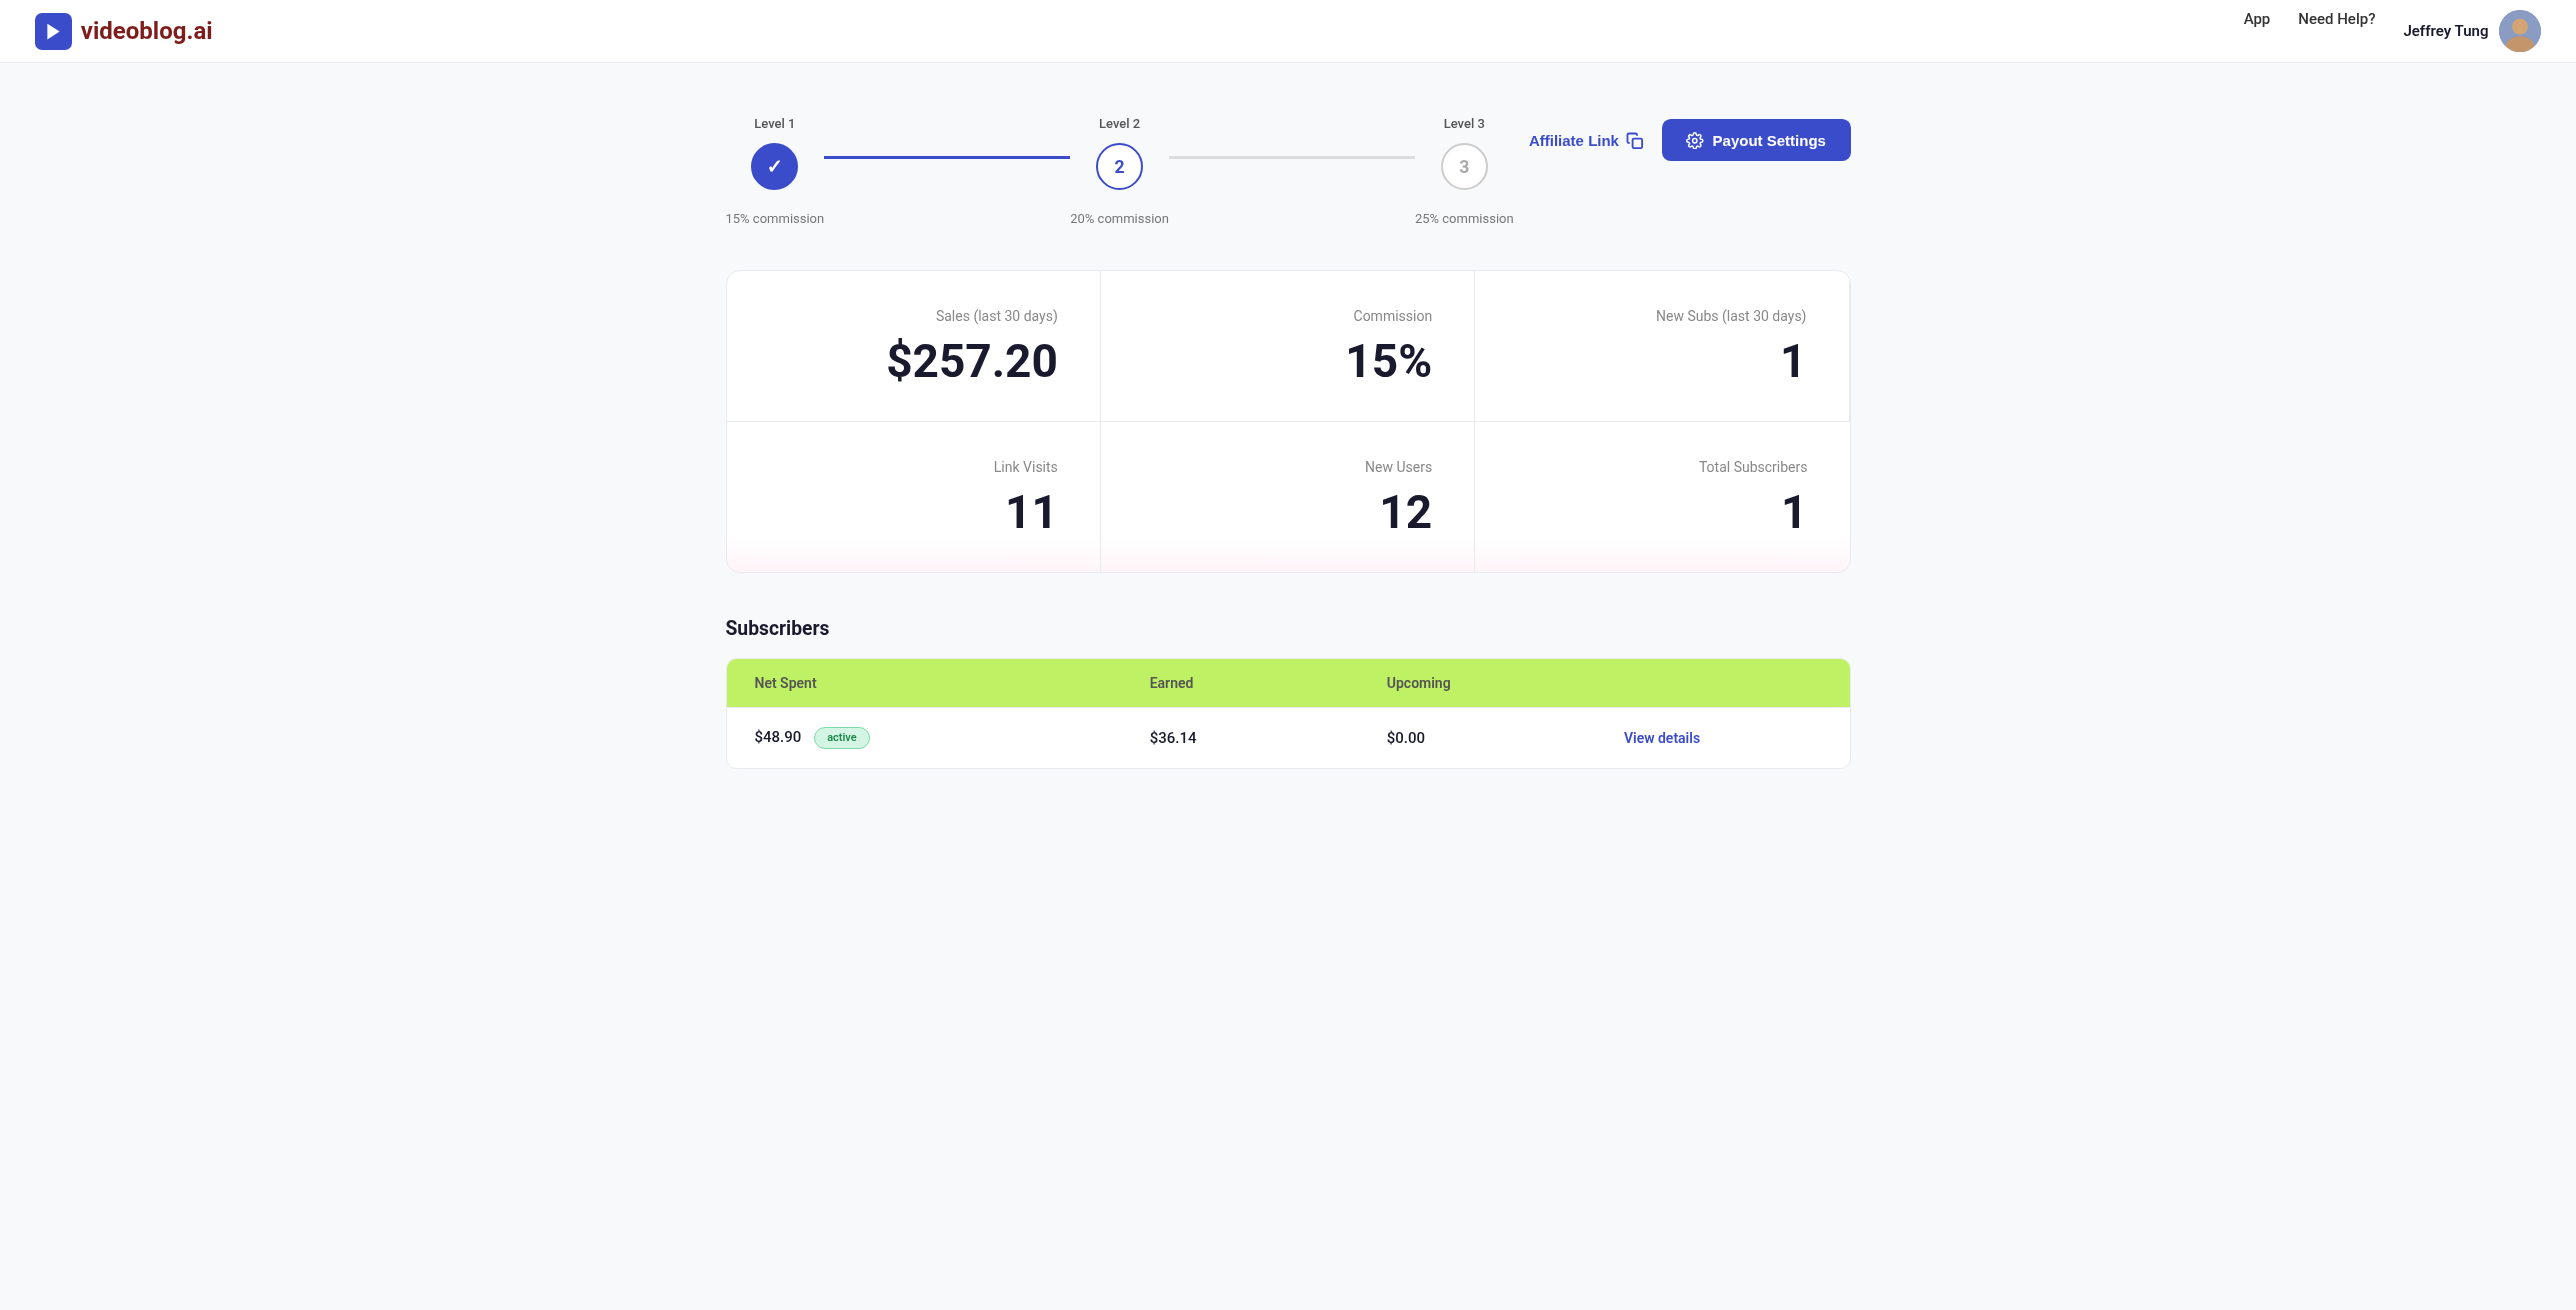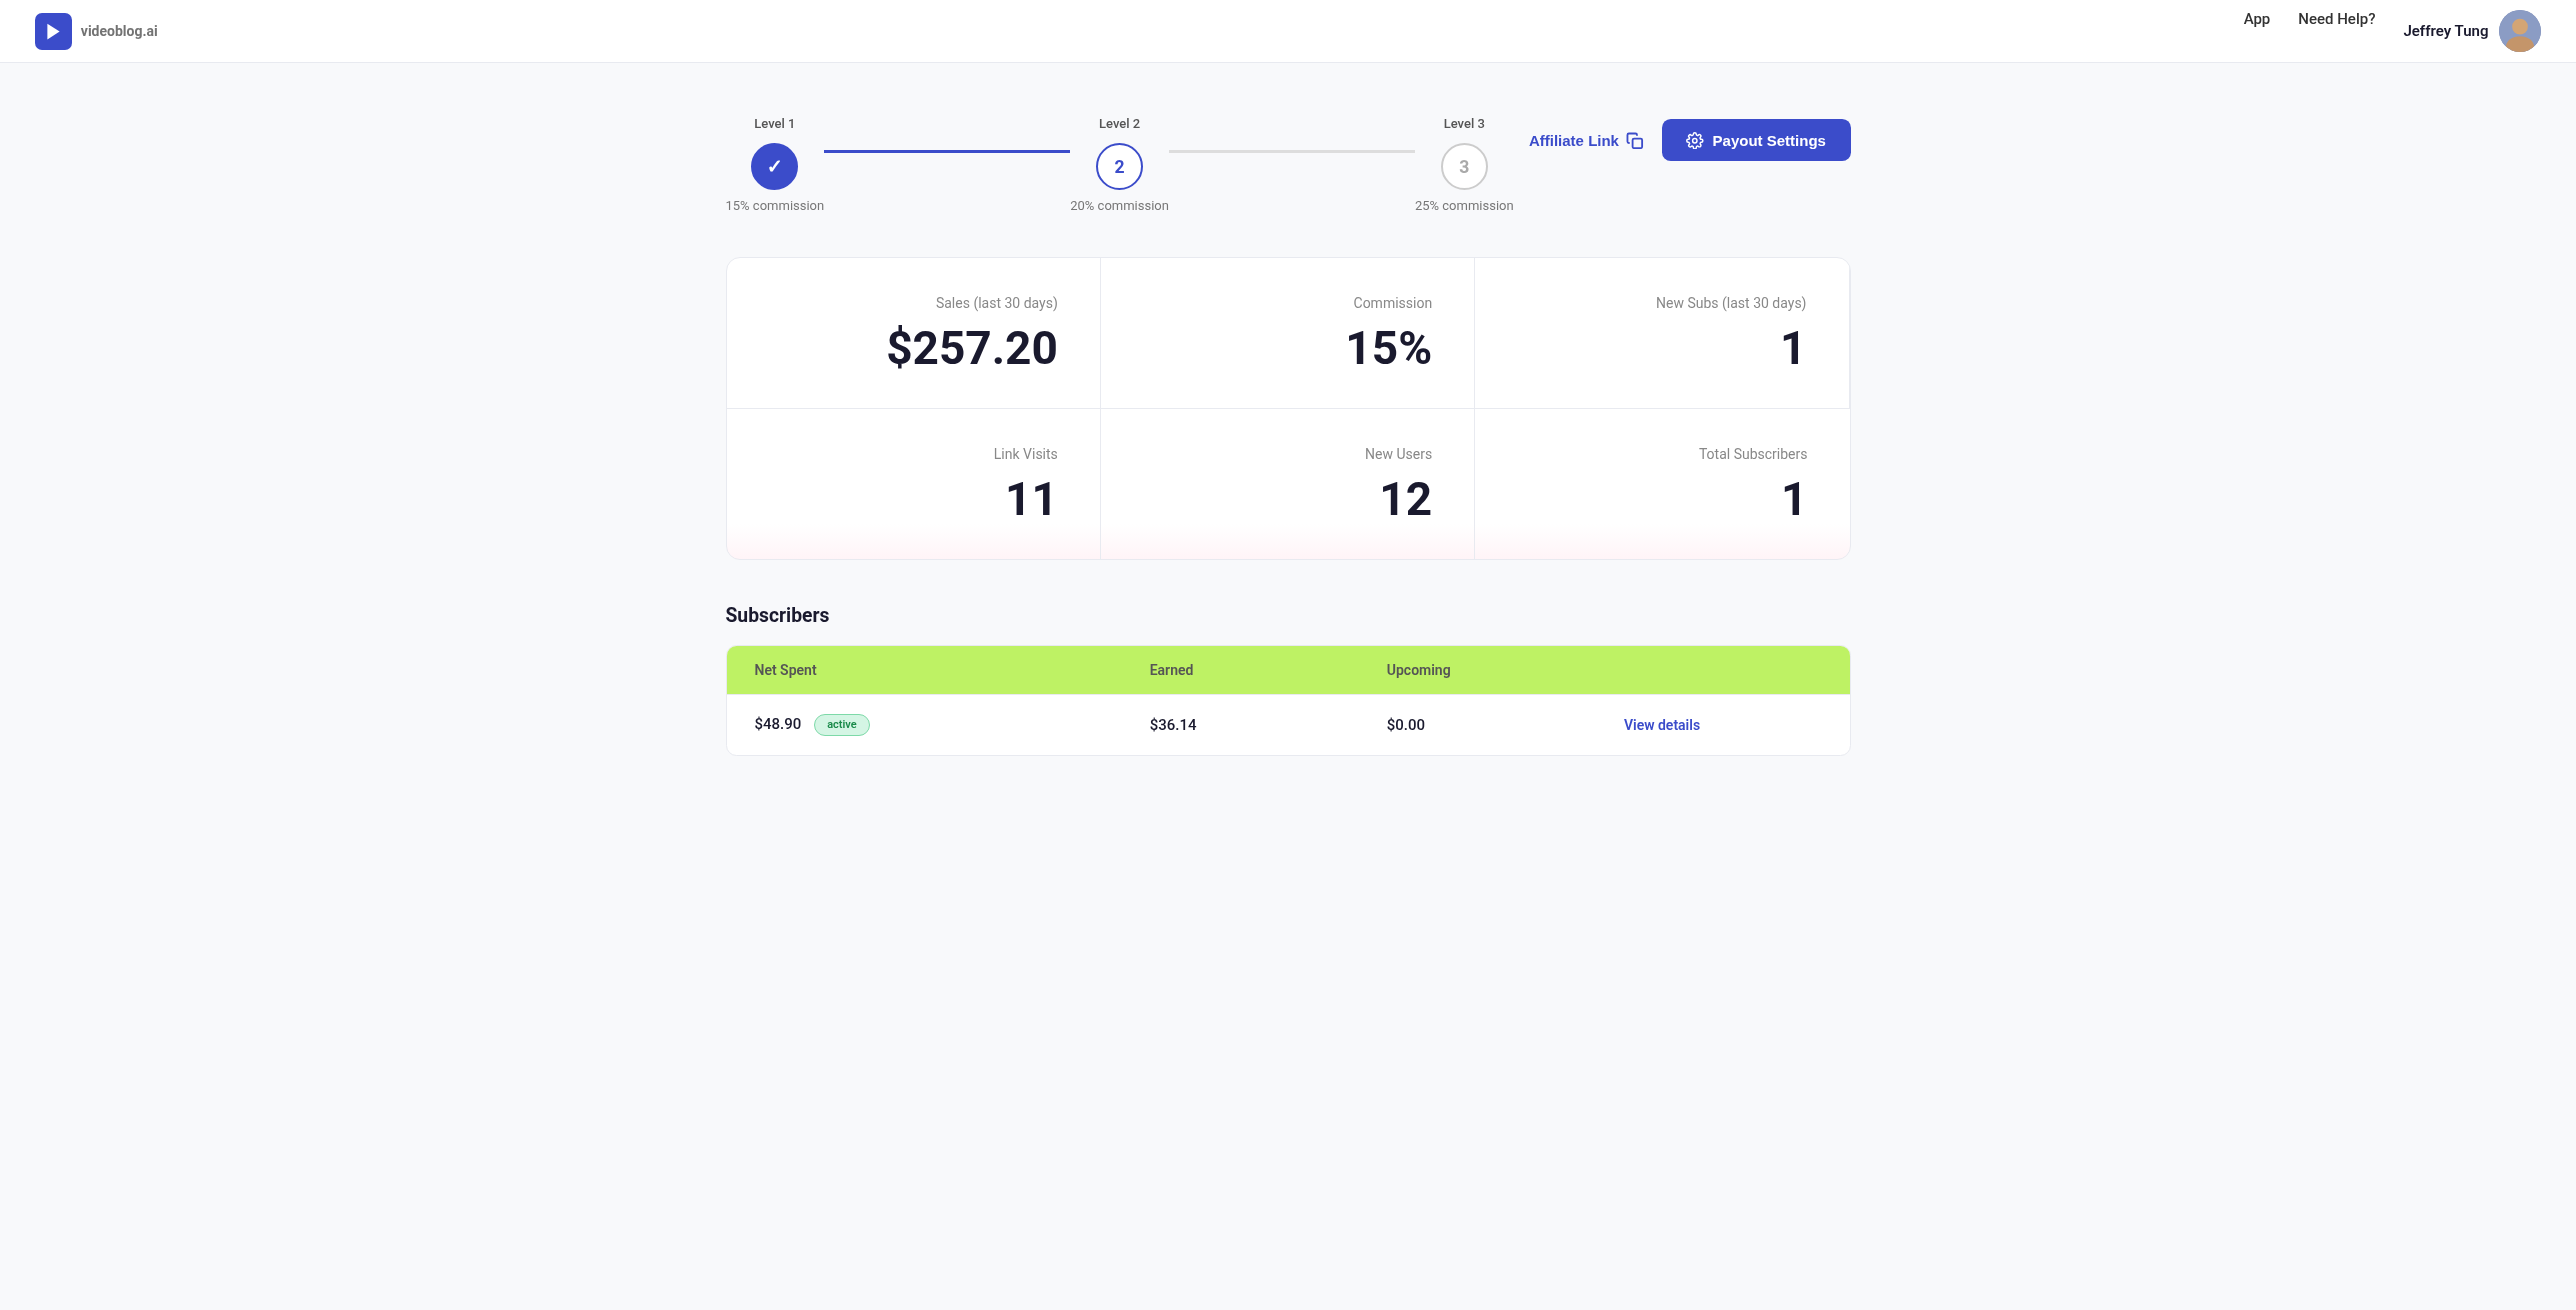--- a/index.html
+++ b/index.html
@@ -17,23 +17,23 @@
       display: flex;
       align-items: center;
       justify-content: space-between;
       padding: 0 35px;
       height: 63px;
     }
     .navbar-brand {
       display: flex;
       align-items: center;
       gap: 8.8px;
-      font-size: 14px;
+      font-size: 24px;
       font-weight: 700;
-      color: #737373;
+      color: #7f1d1d;
       text-decoration: none;
     }
     .brand-icon {
       width: 37px;
       height: 37px;
       background: #3b4cca;
       border-radius: 7px;
       display: flex;
       align-items: center;
       justify-content: center;
@@ -136,21 +136,21 @@
       border: 2.6px solid #3b4cca;
     }
     .level-circle.inactive {
       background: #fff;
       color: #aaa;
       border: 2.6px solid #ccc;
     }
     .level-commission {
       font-size: 13px;
       color: #777;
-      margin-top: 8px;
+      margin-top: 21px;
     }
     .level-connector {
       width: 246px;
       height: 2.6px;
       margin-bottom: 24.6px;
       position: relative;
       top: -0.9px;
     }
     .level-connector.filled {
       background: #3b4cca;

